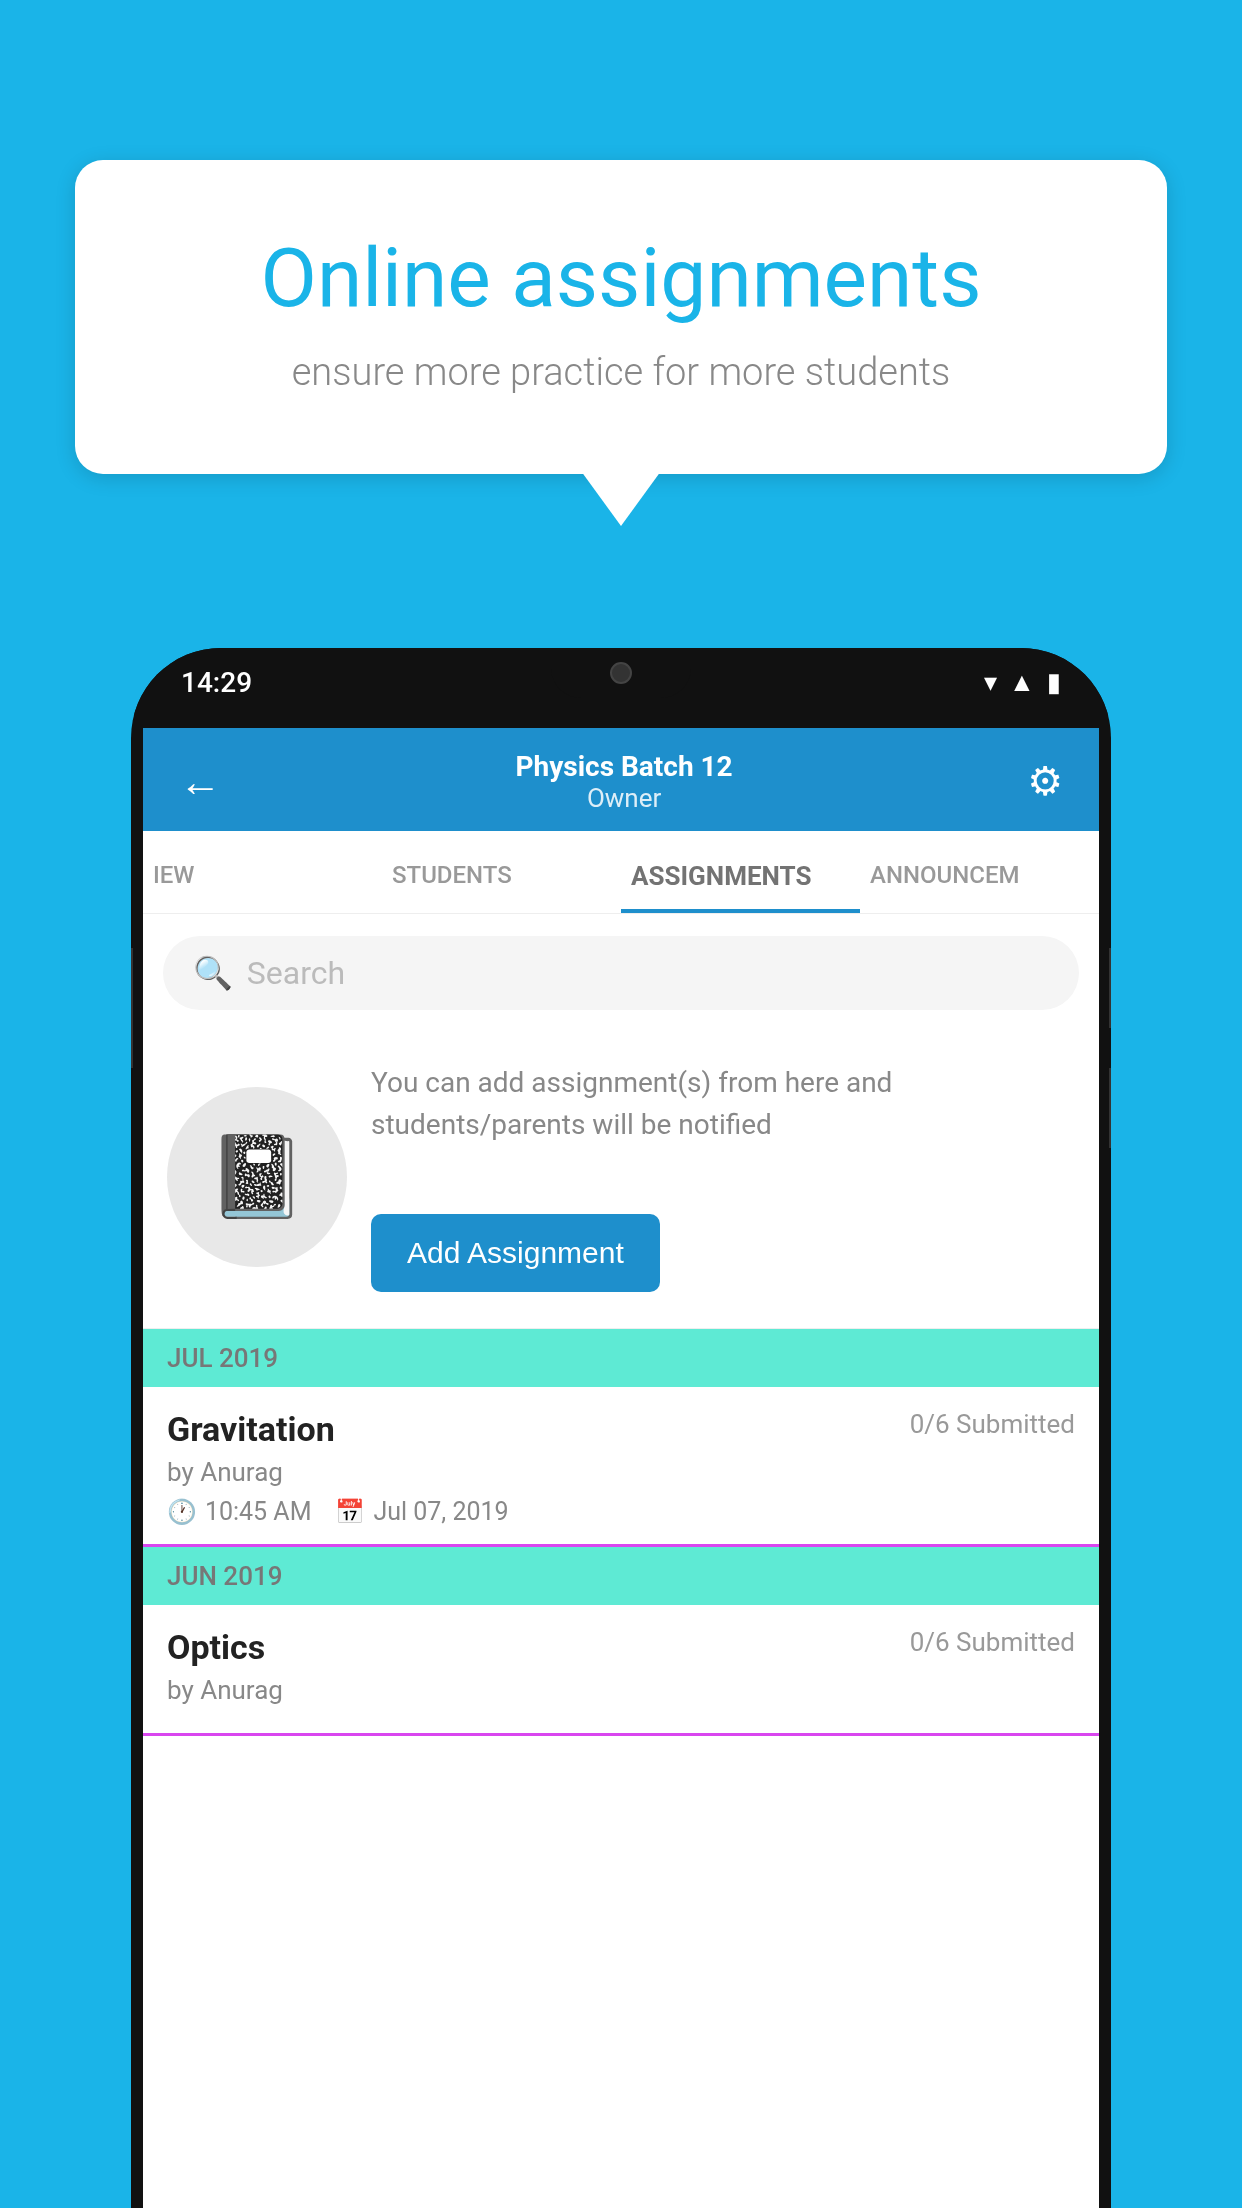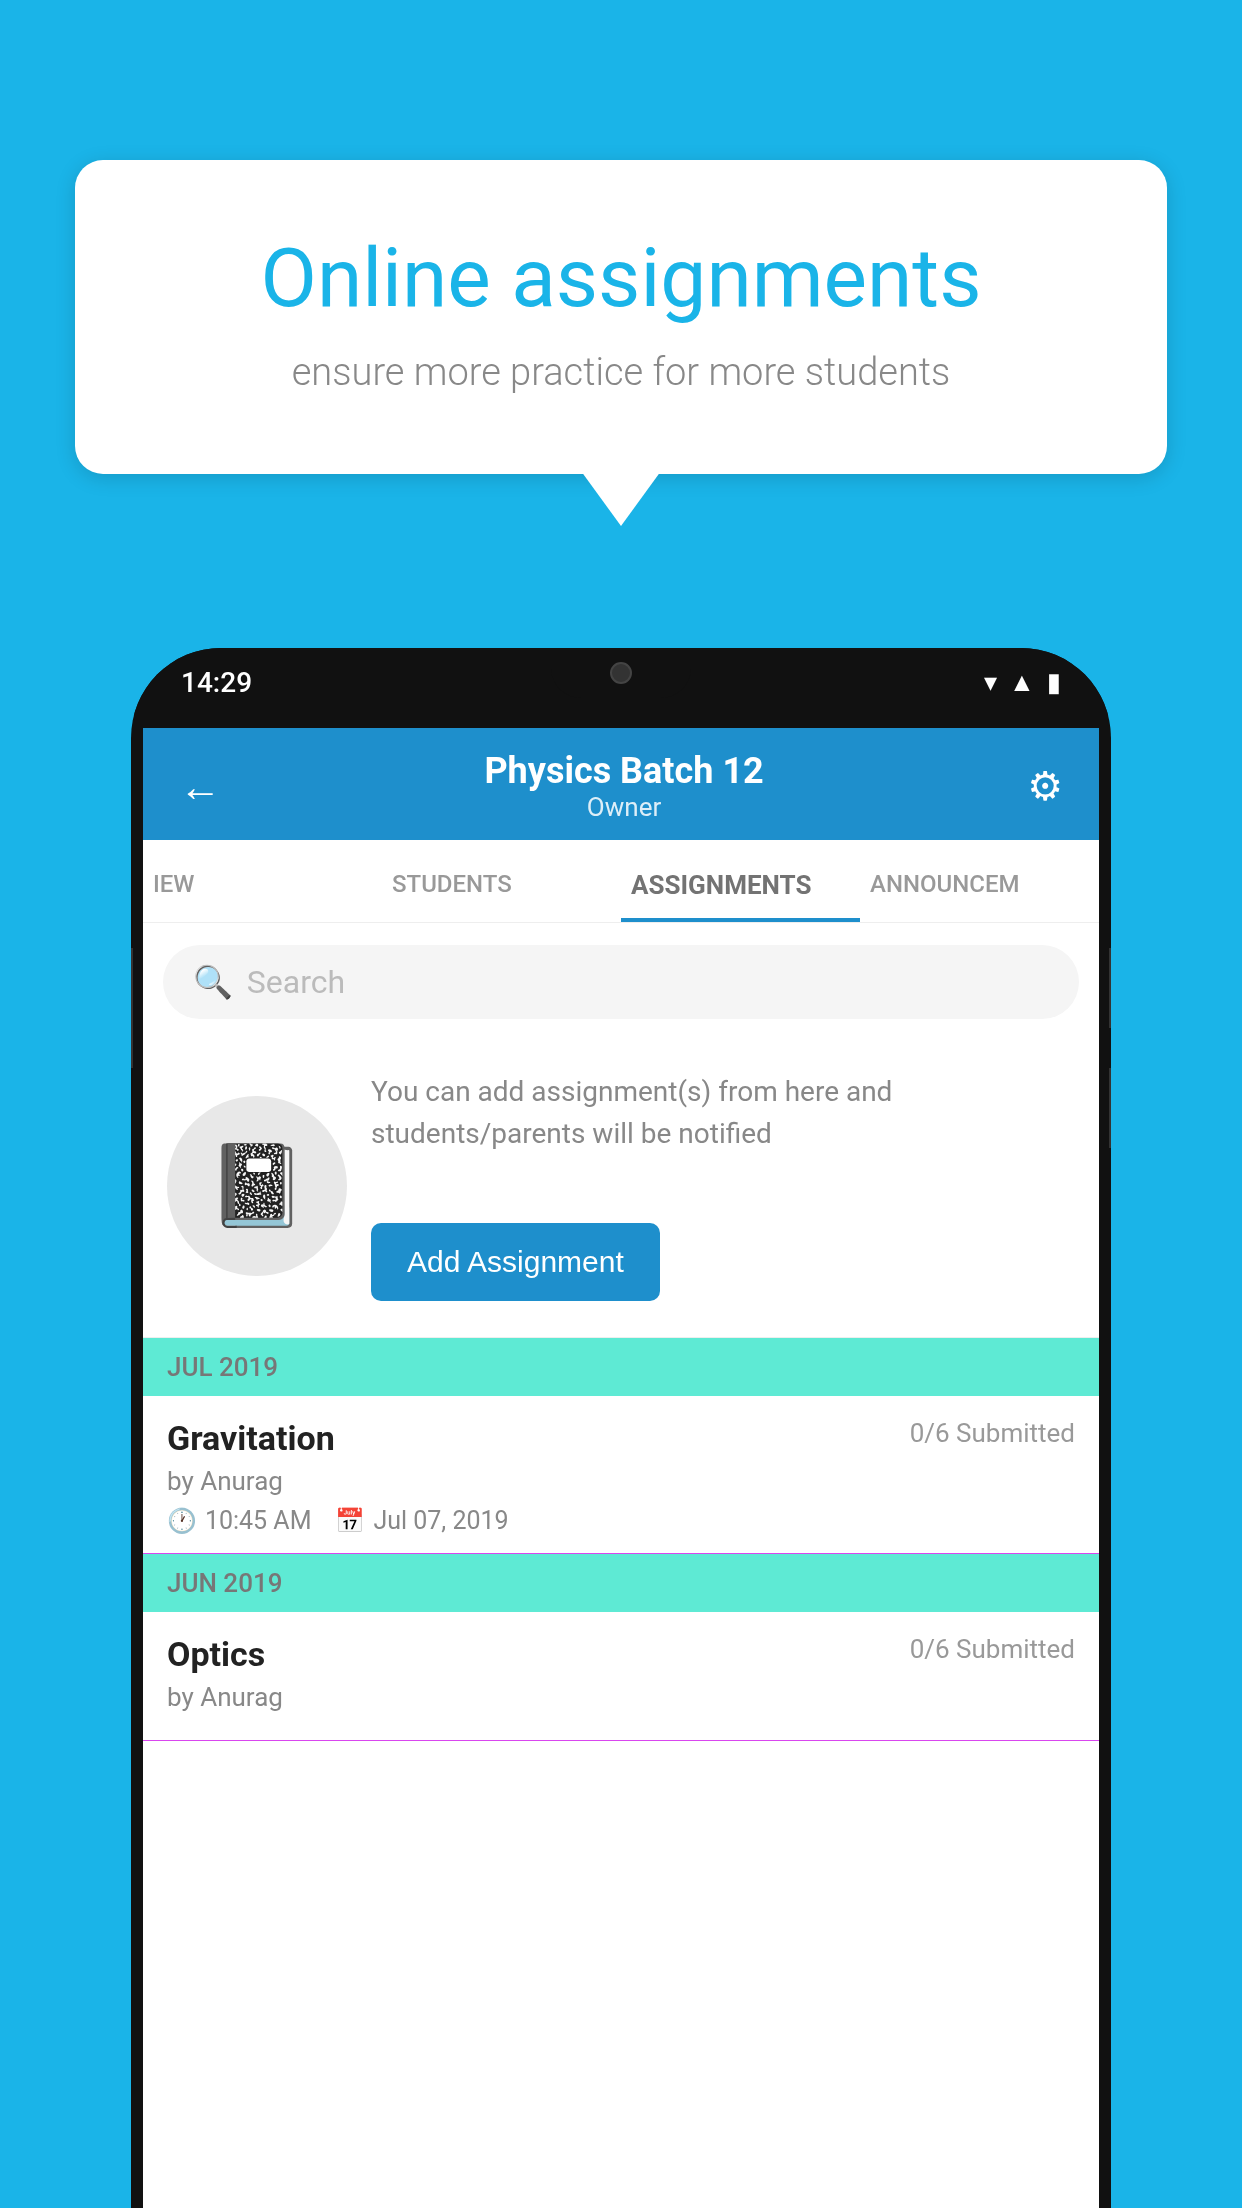--- a/index.html
+++ b/index.html
@@ -149,21 +149,21 @@
       font-size: 42px;
       cursor: pointer;
     }
 
     .header-center {
       text-align: center;
     }
 
     .header-title {
       color: white;
-      font-size: 36px;
+      font-size: 28px;
       font-weight: 700;
     }
 
     .header-subtitle {
       color: rgba(255,255,255,0.85);
       font-size: 26px;
     }
 
     .header-settings {
       color: white;
@@ -277,21 +277,21 @@
       background: #5eead4;
       padding: 14px 24px;
       color: #777;
       font-size: 26px;
       font-weight: 500;
     }
 
     
     .assignment-item {
       padding: 22px 24px 18px;
-      border-bottom: 1px solid #d946ef;
+      border-bottom: 3px solid #d946ef;
     }
 
     .assignment-top {
       display: flex;
       justify-content: space-between;
       align-items: flex-start;
       margin-bottom: 8px;
     }
 
     .assignment-name {

